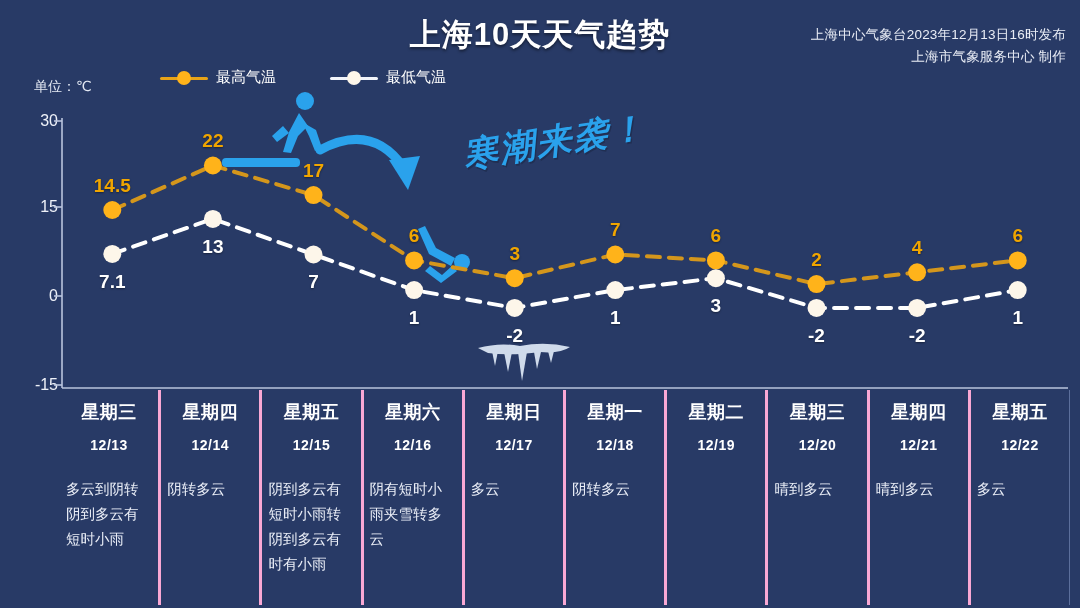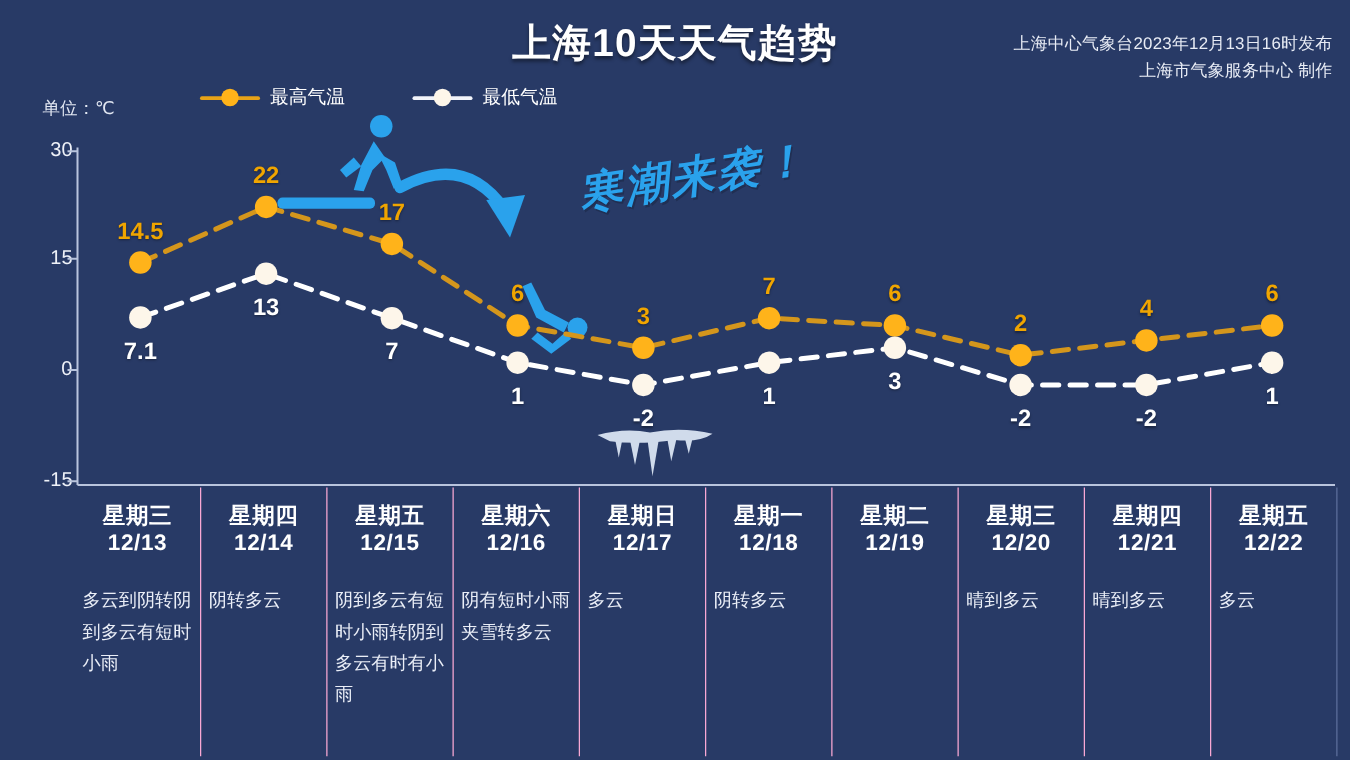--- a/index.html
+++ b/index.html
@@ -144,36 +144,36 @@
     top: 390px;
     width: 1010px;
     height: 215px;
     display: flex;
   }
   .day-col {
     flex: 1 1 0;
     position: relative;
     padding: 10px 6px 0 6px;
     box-sizing: border-box;
-    border-right: 1px solid #f9a8d4;
+    border-right: 3px solid #f9a8d4;
   }
   .day-col:last-child { border-right: 1px solid #5c6f9c; }
   .dow {
     text-align: center;
     font-size: 18px;
     font-weight: bold;
     color: #ffffff;
     letter-spacing: .5px;
   }
   .date {
     text-align: center;
-    font-size: 18px;
-    font-weight: bold;
-    color: #ffffff;
-    margin-top: 0;
+    font-size: 14px;
+    font-weight: bold;
+    color: #ffffff;
+    margin-top: 13px;
     letter-spacing: .5px;
   }
   .desc {
     margin-top: 24px;
     font-size: 14.5px;
     line-height: 25px;
     color: #eaeef7;
     text-align: left;
     word-break: break-all;
   }

